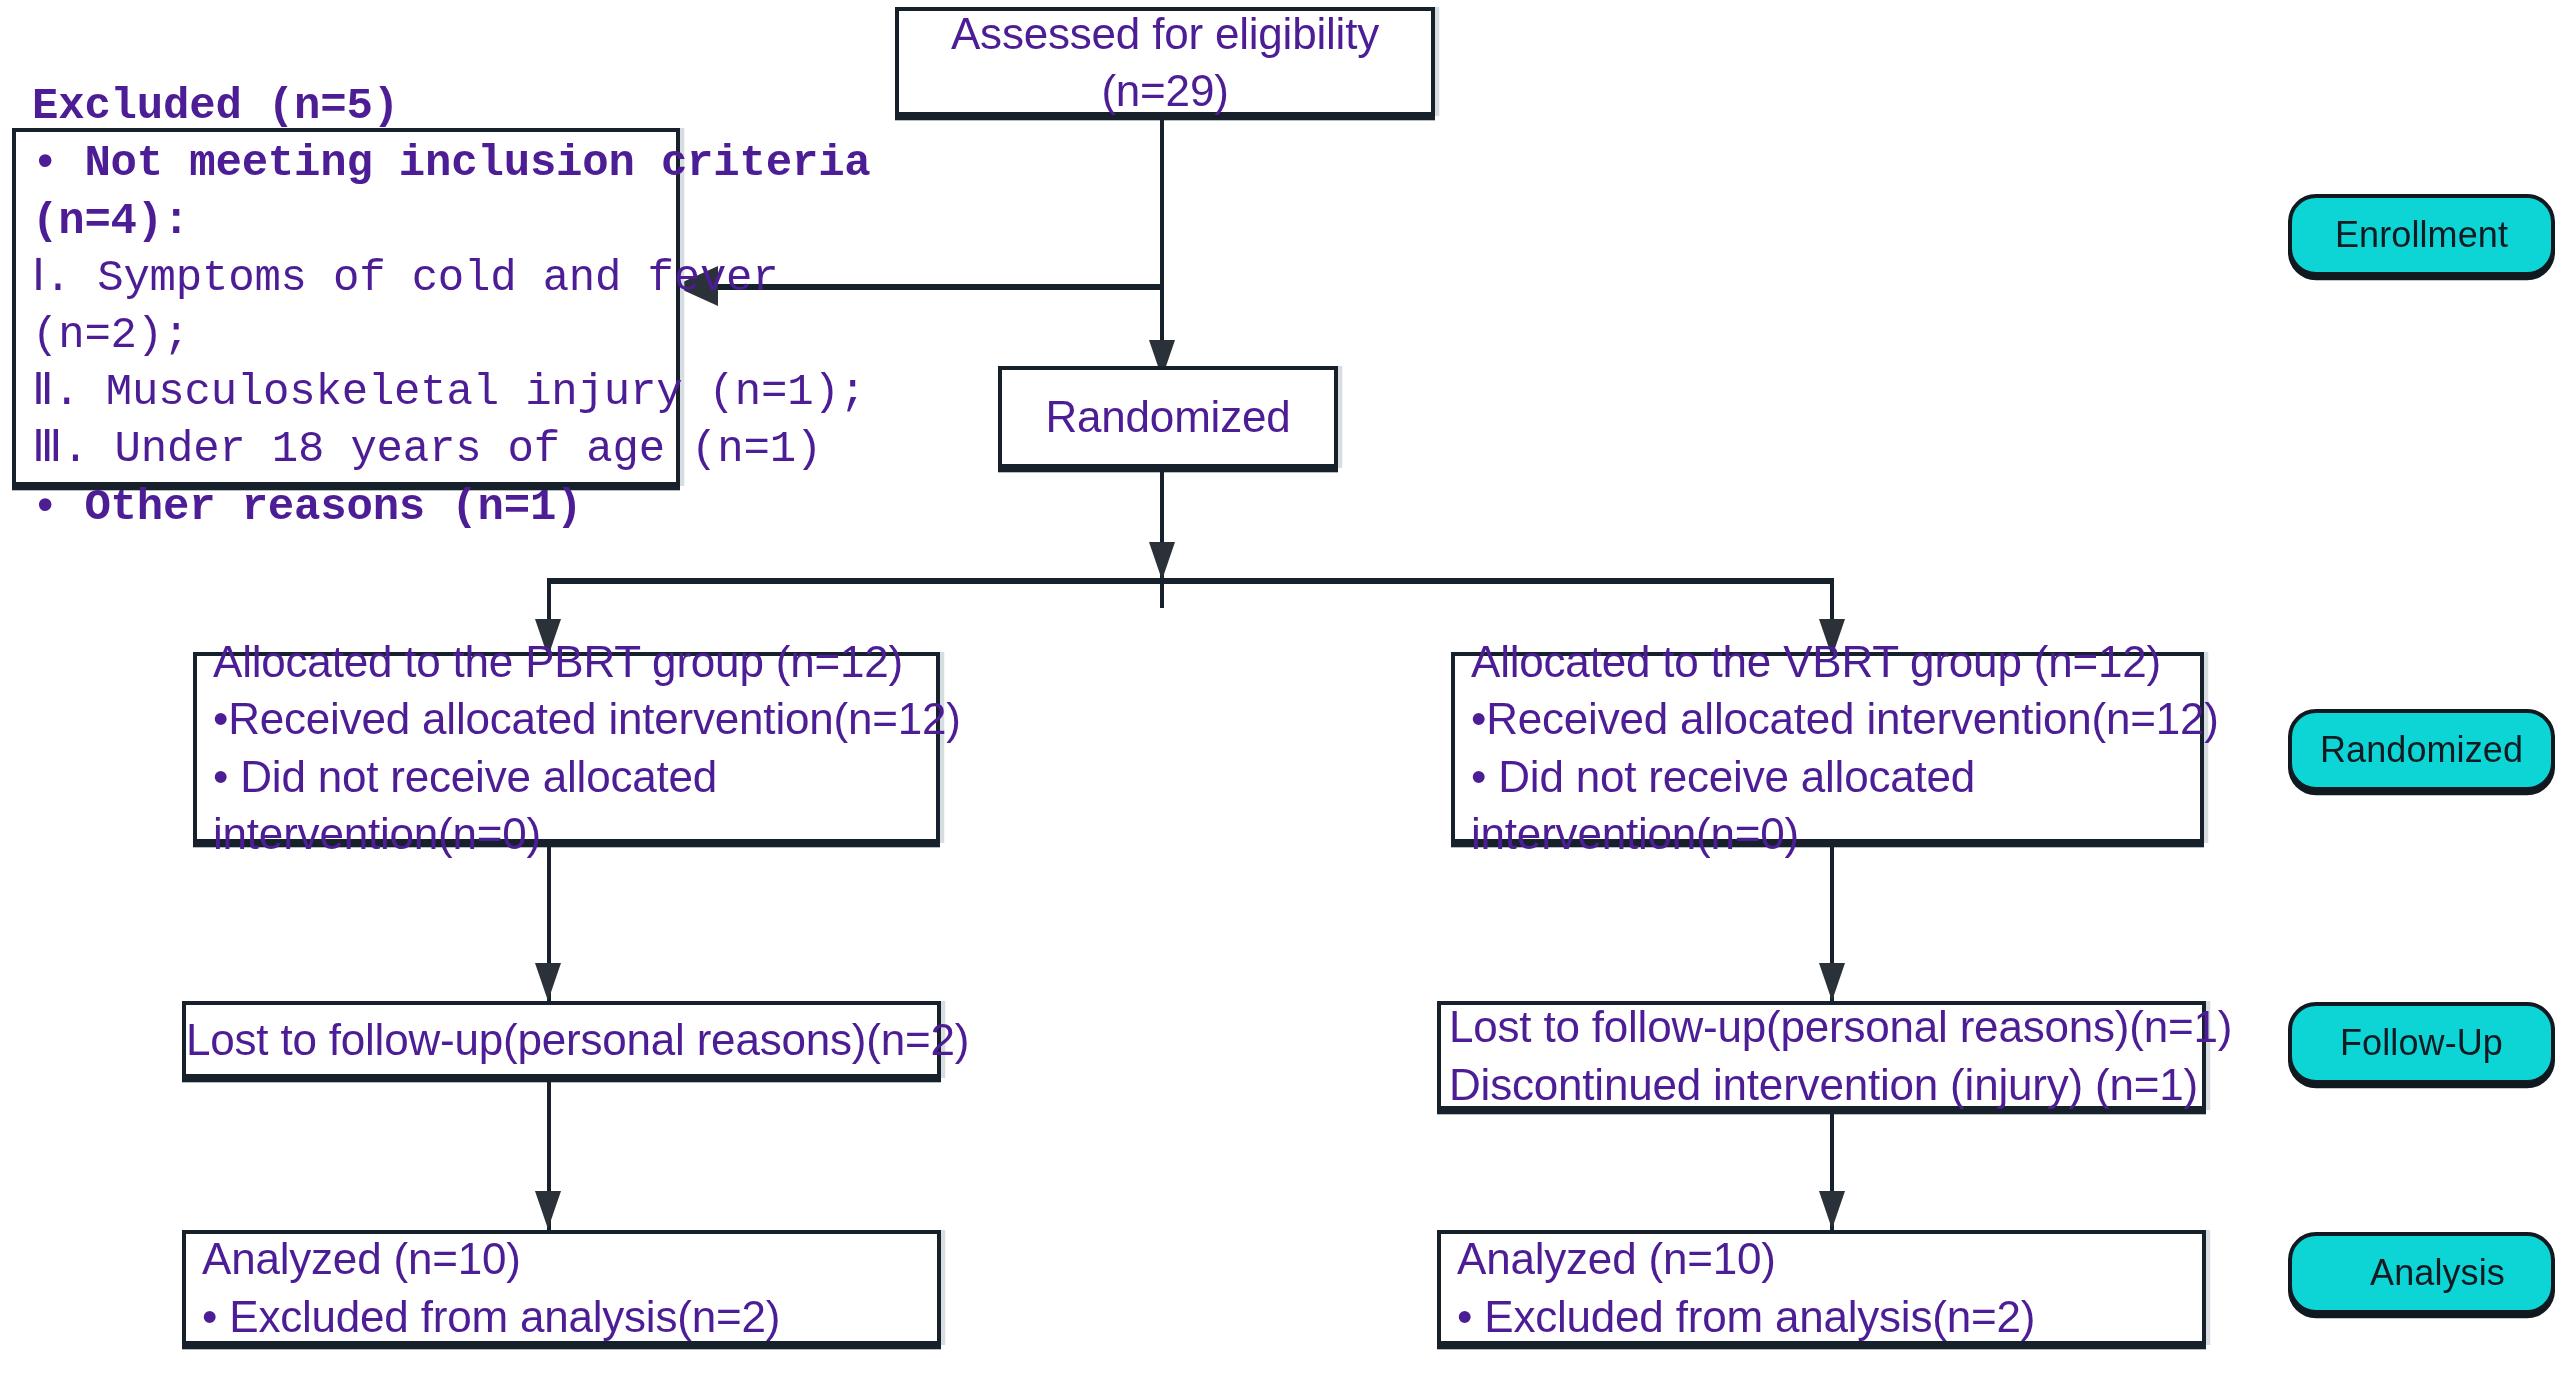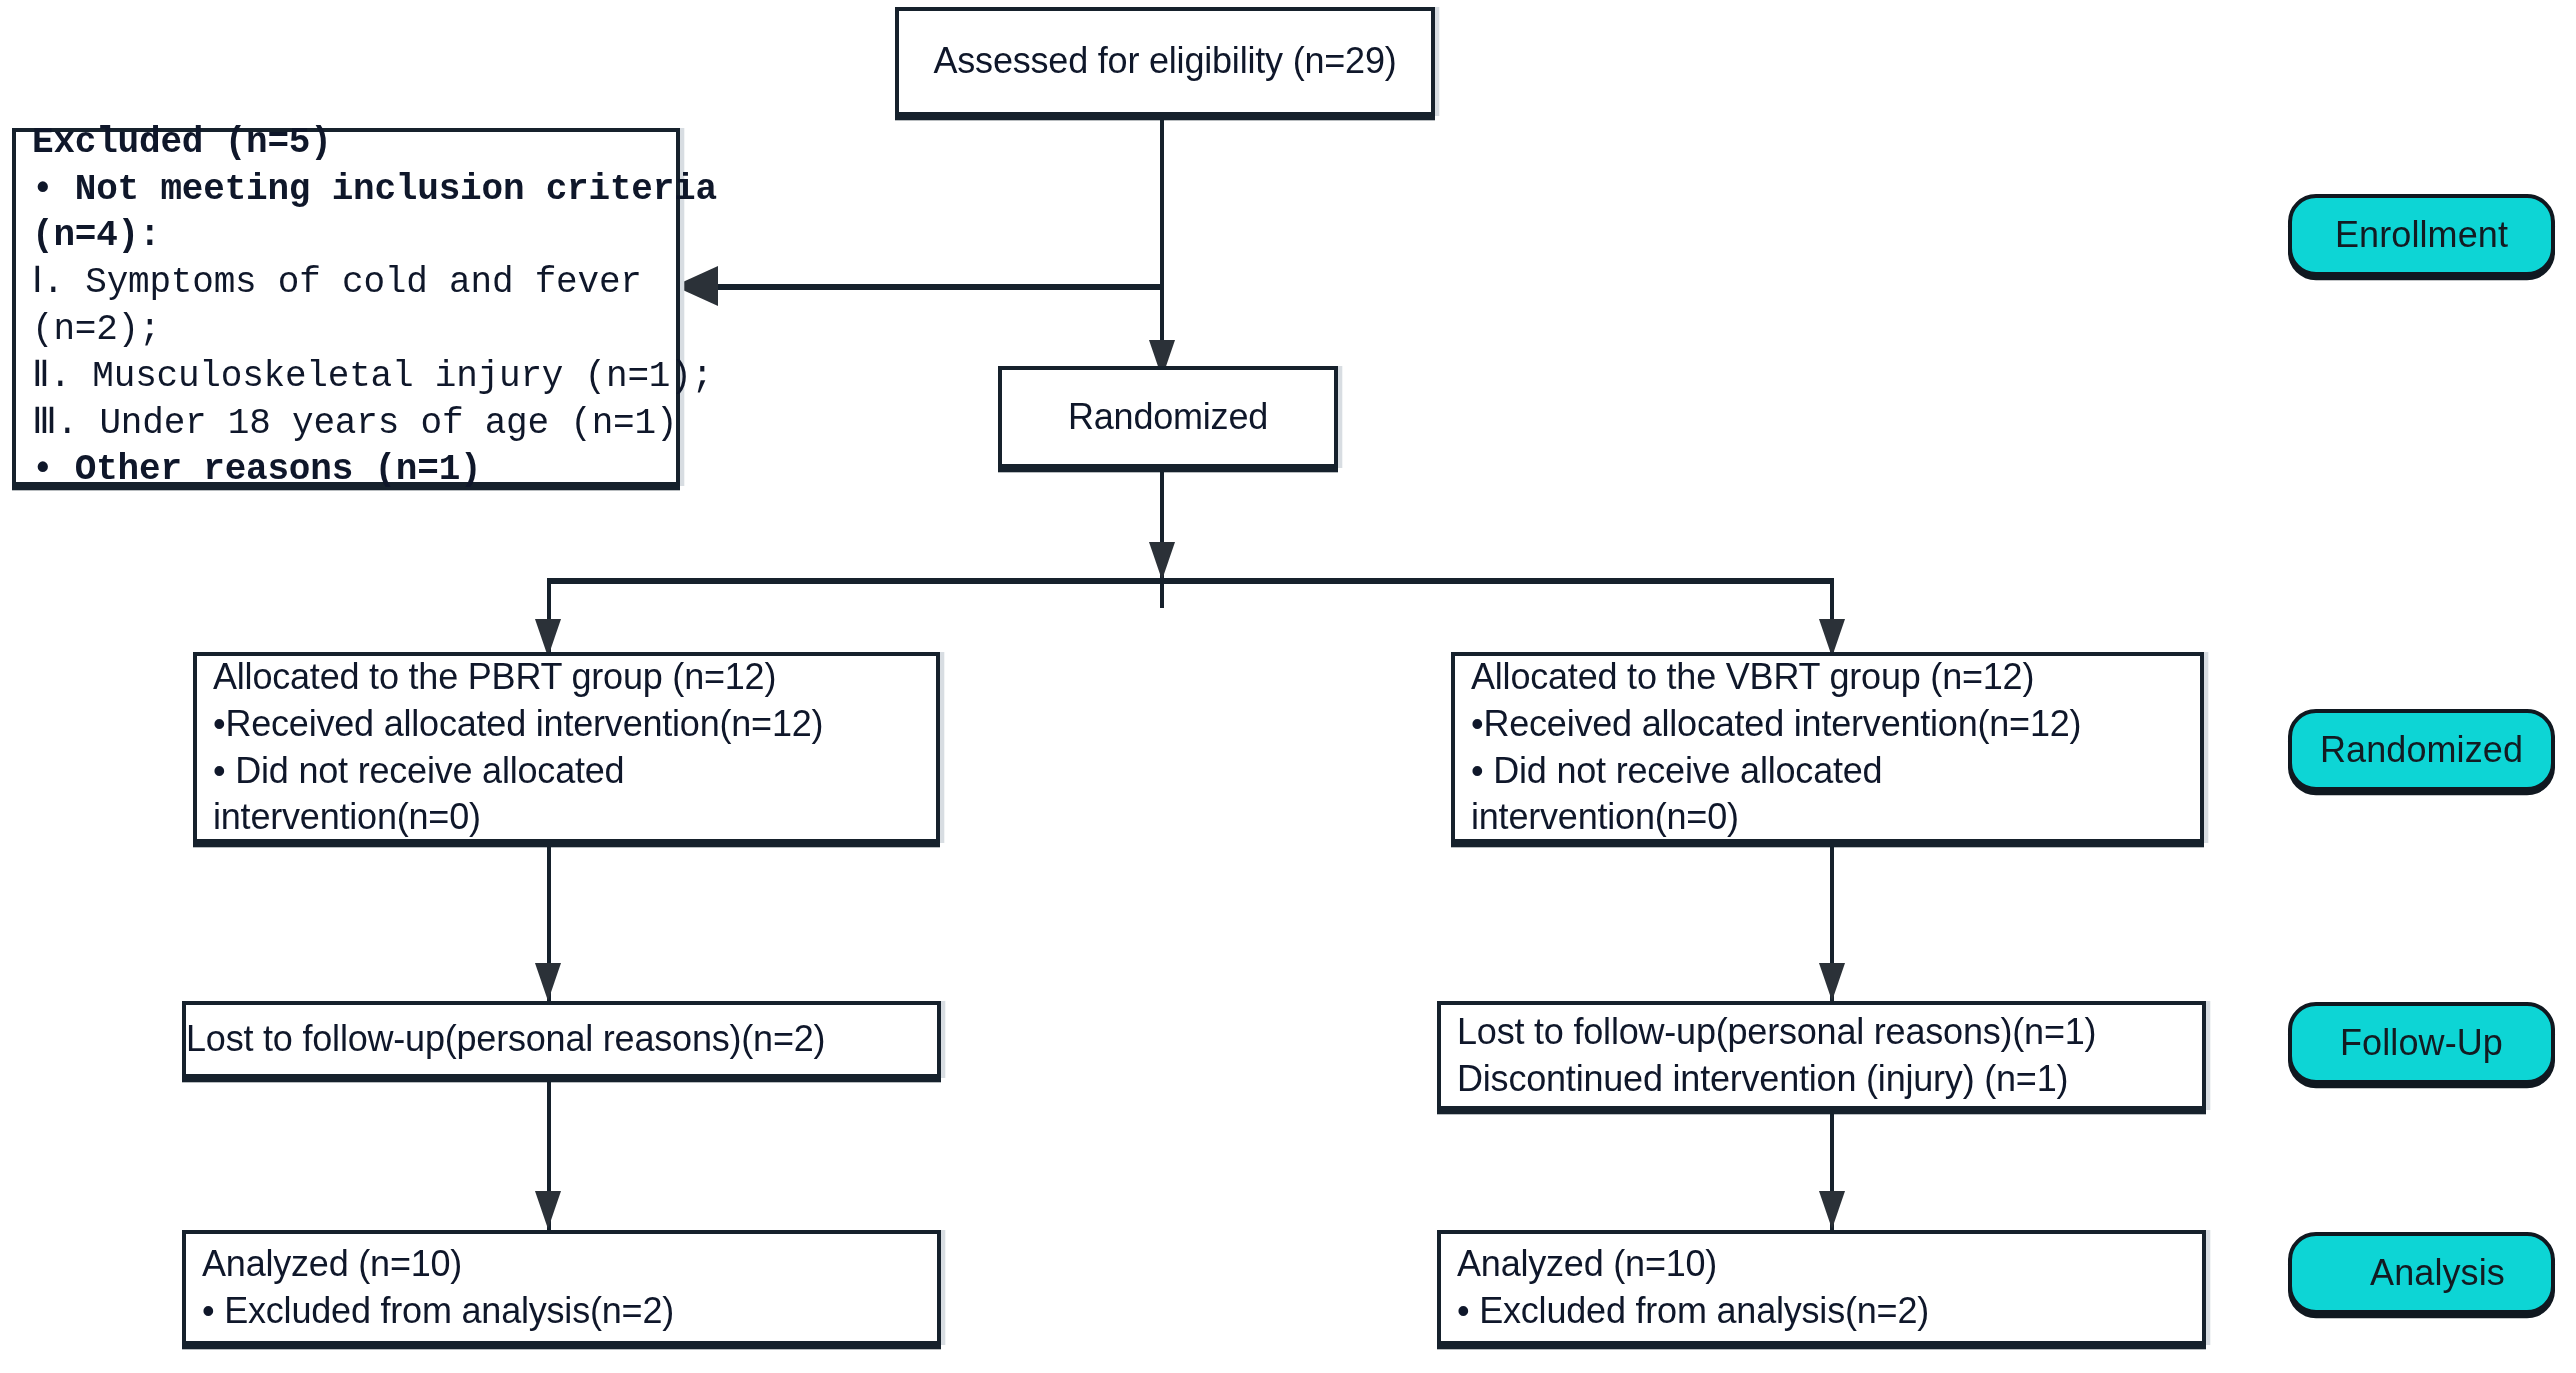--- a/index.html
+++ b/index.html
@@ -28,23 +28,23 @@
     display: flex;
     flex-direction: column;
     justify-content: center;
   }
   .fbox .pad {
     width: 100%;
     box-sizing: border-box;
     padding: 0 18px;
   }
   .ftext {
-    font-size: 36px;
+    font-size: 44px;
     line-height: 1.30;
-    color: #0f172a;
+    color: #4c1d95;
     white-space: pre;
     letter-spacing: -0.2px;
   }
   .ftext.center {
     text-align: center;
     white-space: normal;
   }
   .ftext.b {
     font-weight: bold;
   }
@@ -170,21 +170,21 @@
     </div>
   </div>
 
   <div class="fbox" style="left:182px; top:1001px; width:759px; height:77px;">
     <div class="pad" style="padding:0 0;">
       <div class="ftext">Lost to follow-up(personal reasons)(n=2)</div>
     </div>
   </div>
 
   <div class="fbox" style="left:1437px; top:1001px; width:769px; height:109px;">
-    <div class="pad" style="padding:0 16px;">
+    <div class="pad" style="padding:0 8px;">
       <div class="ftext">Lost to follow-up(personal reasons)(n=1)</div>
       <div class="ftext">Discontinued intervention (injury) (n=1)</div>
     </div>
   </div>
 
   <div class="fbox" style="left:182px; top:1230px; width:759px; height:115px;">
     <div class="pad" style="padding:0 16px;">
       <div class="ftext">Analyzed (n=10)</div>
       <div class="ftext">• Excluded from analysis(n=2)</div>
     </div>

